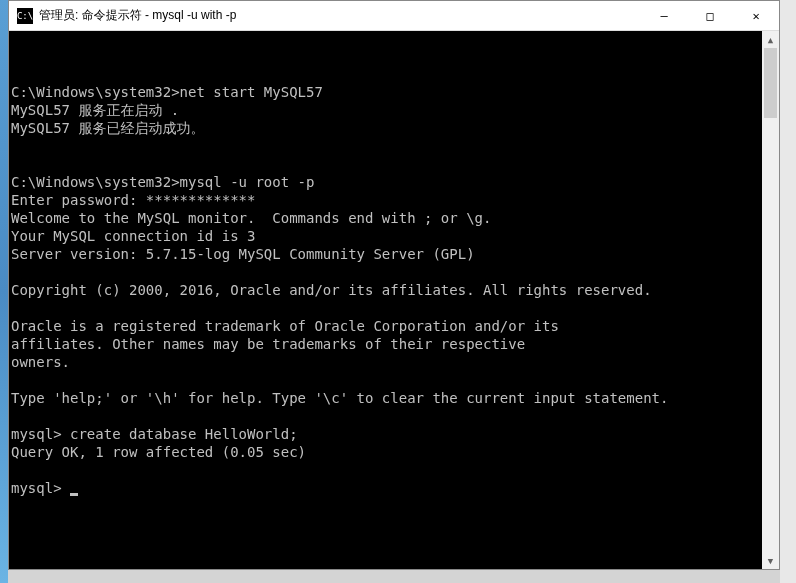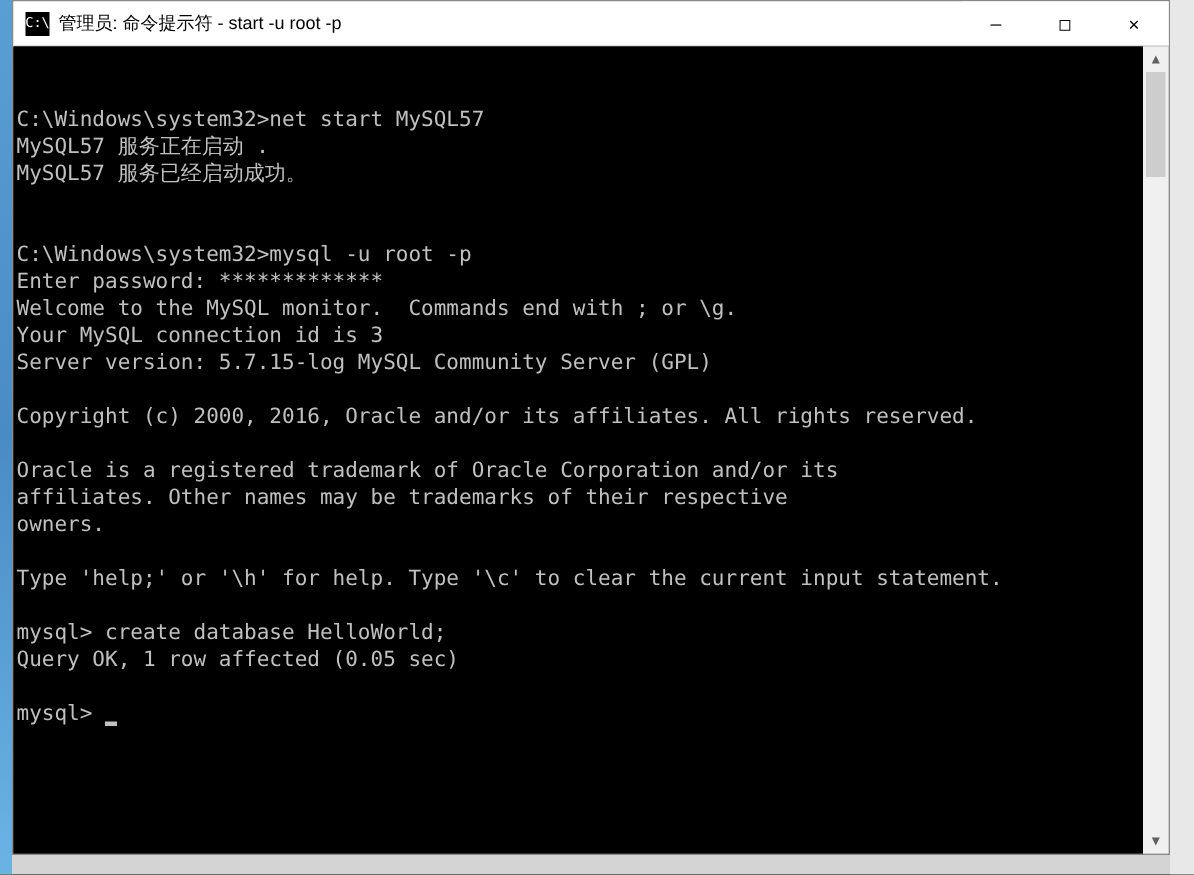--- a/index.html
+++ b/index.html
@@ -79,21 +79,21 @@
       display: flex;
       background: #000;
     }
     .terminal {
       flex: 1;
       background: #000;
       color: #c0c0c0;
       font-family: "SimSun", "NSimSun", "Consolas", monospace;
       font-size: 14px;
       line-height: 18px;
-      padding: 4px 0 4px 2px;
+      padding: 16px 0 4px 2px;
       white-space: pre;
       overflow: hidden;
     }
     .scrollbar {
       width: 17px;
       background: #f0f0f0;
       position: relative;
     }
     .scrollbar-track {
       position: absolute;
@@ -144,21 +144,21 @@
   </style>
 </head>
 <body>
 
 <div class="left-edge"></div>
 <div class="right-edge"></div>
 
 <div class="window">
   <div class="titlebar">
     <div class="titlebar-icon">C:\</div>
-    <div class="titlebar-text">管理员: 命令提示符 - start  -u root -p</div>
+    <div class="titlebar-text">管理员: 命令提示符 - mysql  -u with -p</div>
     <div class="window-controls">
       <div class="win-btn">—</div>
       <div class="win-btn">□</div>
       <div class="win-btn close">✕</div>
     </div>
   </div>
   <div class="terminal-wrap">
     <div class="terminal" id="terminal">
 
 C:\Windows\system32&gt;net start MySQL57

